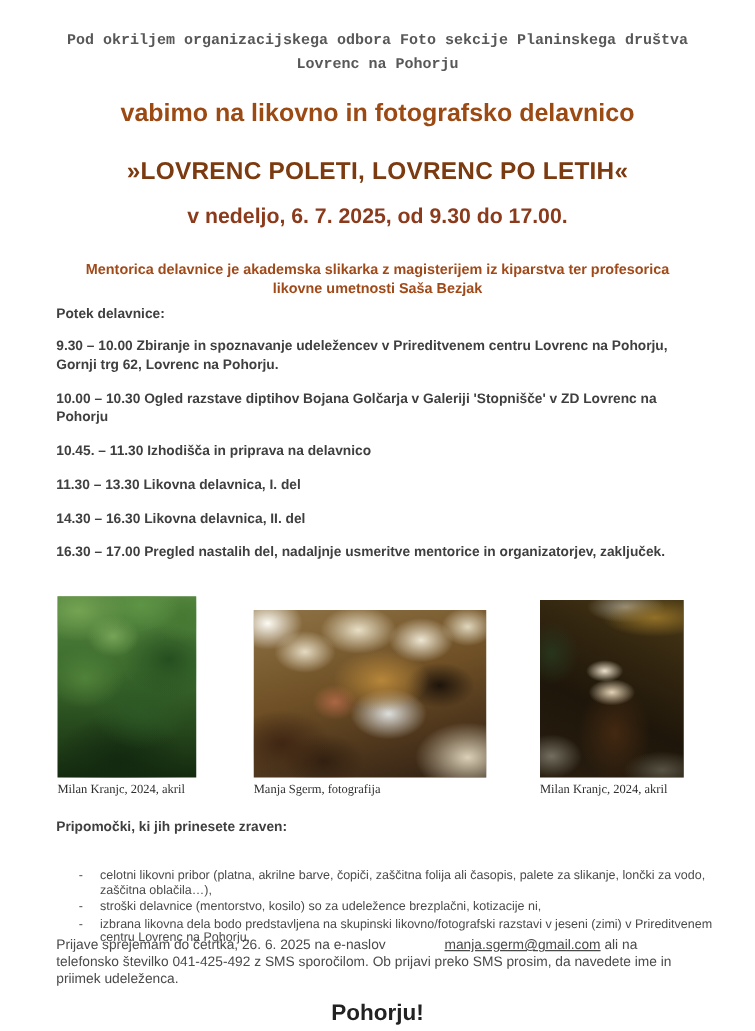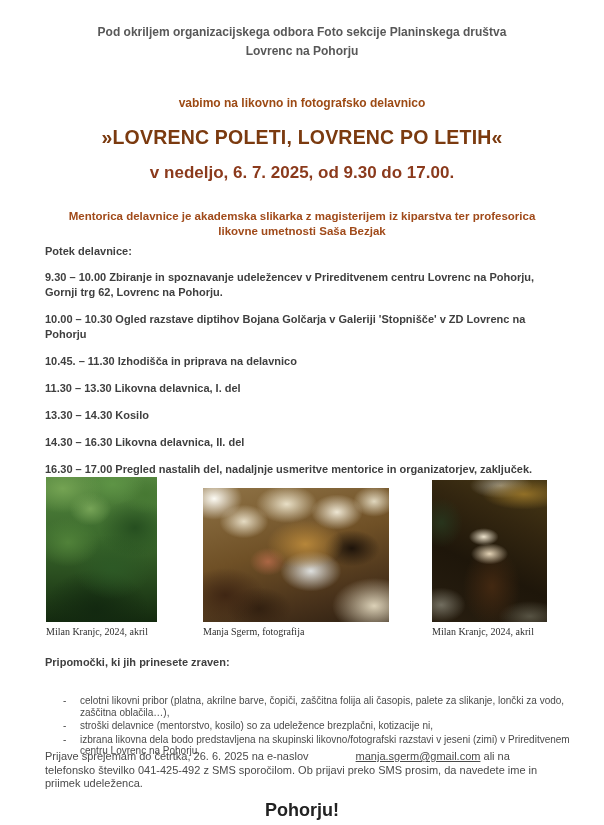--- a/index.html
+++ b/index.html
@@ -14,25 +14,26 @@
   .abs { position: absolute; left: 0; right: 0; }
 
   
   .org-line {
     top: 23px;
     text-align: center;
     font-size: 12px;
     font-weight: bold;
     line-height: 19px;
     color: #585858;
+    font-family: Liberation Mono, monospace;
   }
   .invite-line {
-    top: 96px;
-    text-align: center;
-    font-size: 12px;
+    top: 80px;
+    text-align: center;
+    font-size: 20px;
     font-weight: bold;
     color: #9c4a14;
   }
   .main-title {
     top: 126px;
     text-align: center;
     font-size: 19.5px;
     font-weight: bold;
     letter-spacing: 0.2px;
     color: #7b3a0f;
@@ -200,21 +201,20 @@
     <div>likovne umetnosti Saša Bezjak</div>
   </div>
 
   <div class="abs potek-heading">Potek delavnice:</div>
 
   <div class="abs schedule">
     <div class="schedule-item">9.30 – 10.00 Zbiranje in spoznavanje udeležencev v Prireditvenem centru Lovrenc na Pohorju, Gornji trg 62, Lovrenc na Pohorju.</div>
     <div class="schedule-item">10.00 – 10.30 Ogled razstave diptihov Bojana Golčarja v Galeriji 'Stopnišče' v ZD Lovrenc na Pohorju</div>
     <div class="schedule-item">10.45. – 11.30 Izhodišča in priprava na delavnico</div>
     <div class="schedule-item">11.30 – 13.30 Likovna delavnica, I. del</div>
-    <div class="schedule-item">13.30 – 14.30 Kosilo</div>
     <div class="schedule-item">14.30 – 16.30 Likovna delavnica, II. del</div>
     <div class="schedule-item">16.30 – 17.00 Pregled nastalih del, nadaljnje usmeritve mentorice in organizatorjev, zaključek.</div>
   </div>
 
   <div class="abs gallery">
     <figure class="artwork artwork-1">
       <div class="art-frame"></div>
       <figcaption>Milan Kranjc, 2024, akril</figcaption>
     </figure>
     <figure class="artwork artwork-2">

